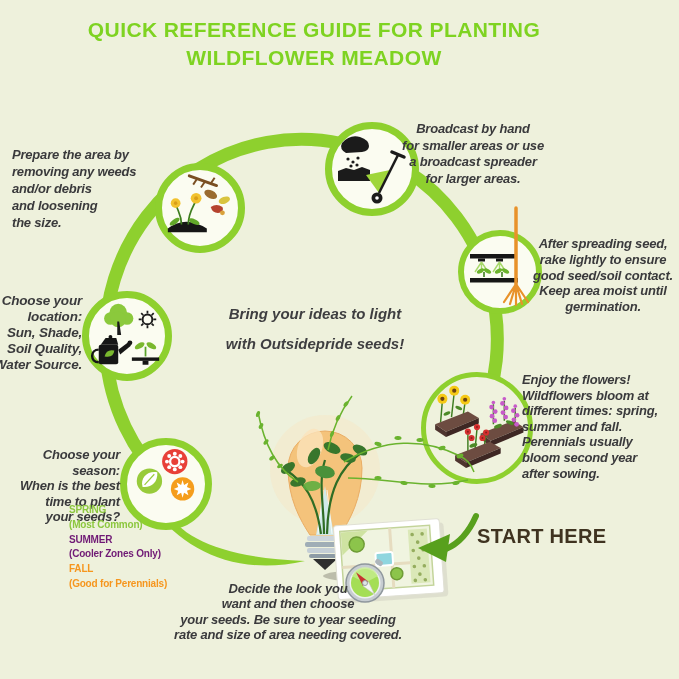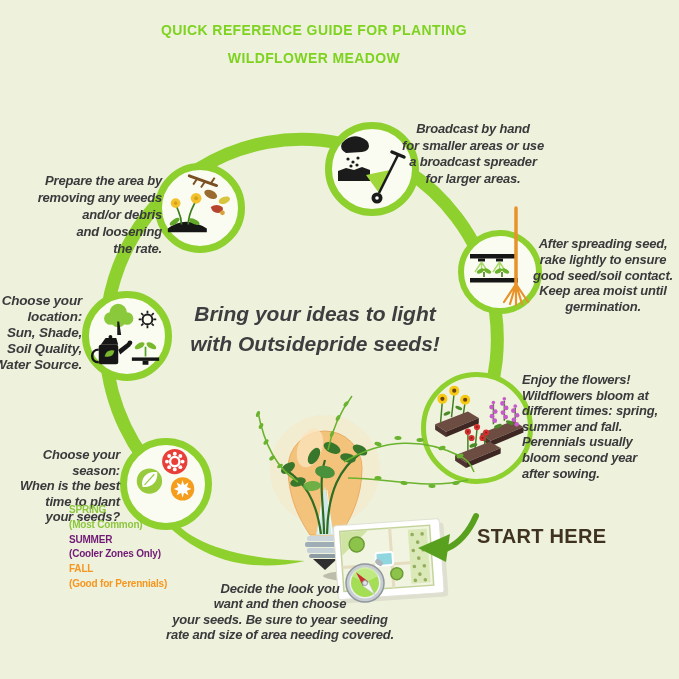--- a/index.html
+++ b/index.html
@@ -14,31 +14,31 @@
   .n-location{left:82px;top:291px;width:90px;height:90px}
   .n-season{left:120px;top:438px;width:92px;height:92px}
   .n-rake{left:458px;top:230px;width:84px;height:84px;border-width:6px}
   .n-flowers{left:421px;top:372px;width:112px;height:112px;border-width:5px;background:#eff2dd}
   #rake-tool{left:496px;top:206px;z-index:3}
   #bulb{left:228px;top:386px;z-index:3}
   #plan{left:334px;top:520px;z-index:3;transform:rotate(-4deg)}
   #compass{left:341px;top:558px;z-index:4}
   #arrow{left:410px;top:498px;z-index:4}
   .title{position:absolute;left:0;top:16px;width:628px;text-align:center;color:#7ed321;
-         font-weight:700;font-size:14px;line-height:28px;letter-spacing:.4px;z-index:5}
+         font-weight:700;font-size:21px;line-height:28px;letter-spacing:.4px;z-index:5}
   .txt{position:absolute;color:#3a3a3c;font-style:italic;font-weight:700;font-size:13px;
        line-height:16px;letter-spacing:-.2px;z-index:5}
   .t-broadcast{left:391px;top:121px;width:164px;text-align:center;line-height:16.5px}
-  .t-prepare{right:517px;top:172px;width:150px;text-align:right;line-height:17px}
+  .t-prepare{right:517px;top:146px;width:150px;line-height:17px}
   .t-location{right:597px;top:293px;width:95px;text-align:right;line-height:16px;font-size:13.5px}
   .t-season{right:559px;top:447px;width:125px;text-align:right;line-height:15.5px}
   .t-rake{left:528px;top:236px;width:150px;text-align:center;line-height:15.8px}
   .t-enjoy{left:522px;top:372px;width:156px;text-align:left;line-height:15.6px}
-  .t-decide{left:160px;top:581px;width:240px;text-align:center;line-height:15.4px}
-  .t-center{left:150px;top:299px;width:330px;text-align:center;font-size:21px;line-height:30px;
+  .t-decide{left:168px;top:581px;width:240px;text-align:center;line-height:15.4px}
+  .t-center{left:150px;top:299px;width:330px;text-align:center;font-size:15px;line-height:30px;
             font-weight:600;letter-spacing:0;color:#3e3e40}
   .season-options{position:absolute;left:69px;top:503px;font-weight:700;font-style:normal;
                   font-size:10px;line-height:14.8px;letter-spacing:-.2px;z-index:5}
   .opt-spring{color:#8cc73e}.opt-summer{color:#701a75}.opt-fall{color:#f6961e}
   .start-here{position:absolute;left:477px;top:525px;font-size:20px;font-weight:700;
               color:#3f3320;letter-spacing:.3px;z-index:5}
 </style>
 </head>
 <body>
 
@@ -361,21 +361,21 @@
     <div>for smaller areas or use</div>
     <div>a broadcast spreader</div>
     <div>for larger areas.</div>
   </div>
 
   <div class="txt t-prepare">
     <div>Prepare the area by</div>
     <div>removing any weeds</div>
     <div>and/or debris</div>
     <div>and loosening</div>
-    <div>the rate.</div>
+    <div>the size.</div>
   </div>
 
   <div class="txt t-location">
     <div>Choose your</div>
     <div>location:</div>
     <div>Sun, Shade,</div>
     <div>Soil Quality,</div>
     <div>Water Source.</div>
   </div>
 

